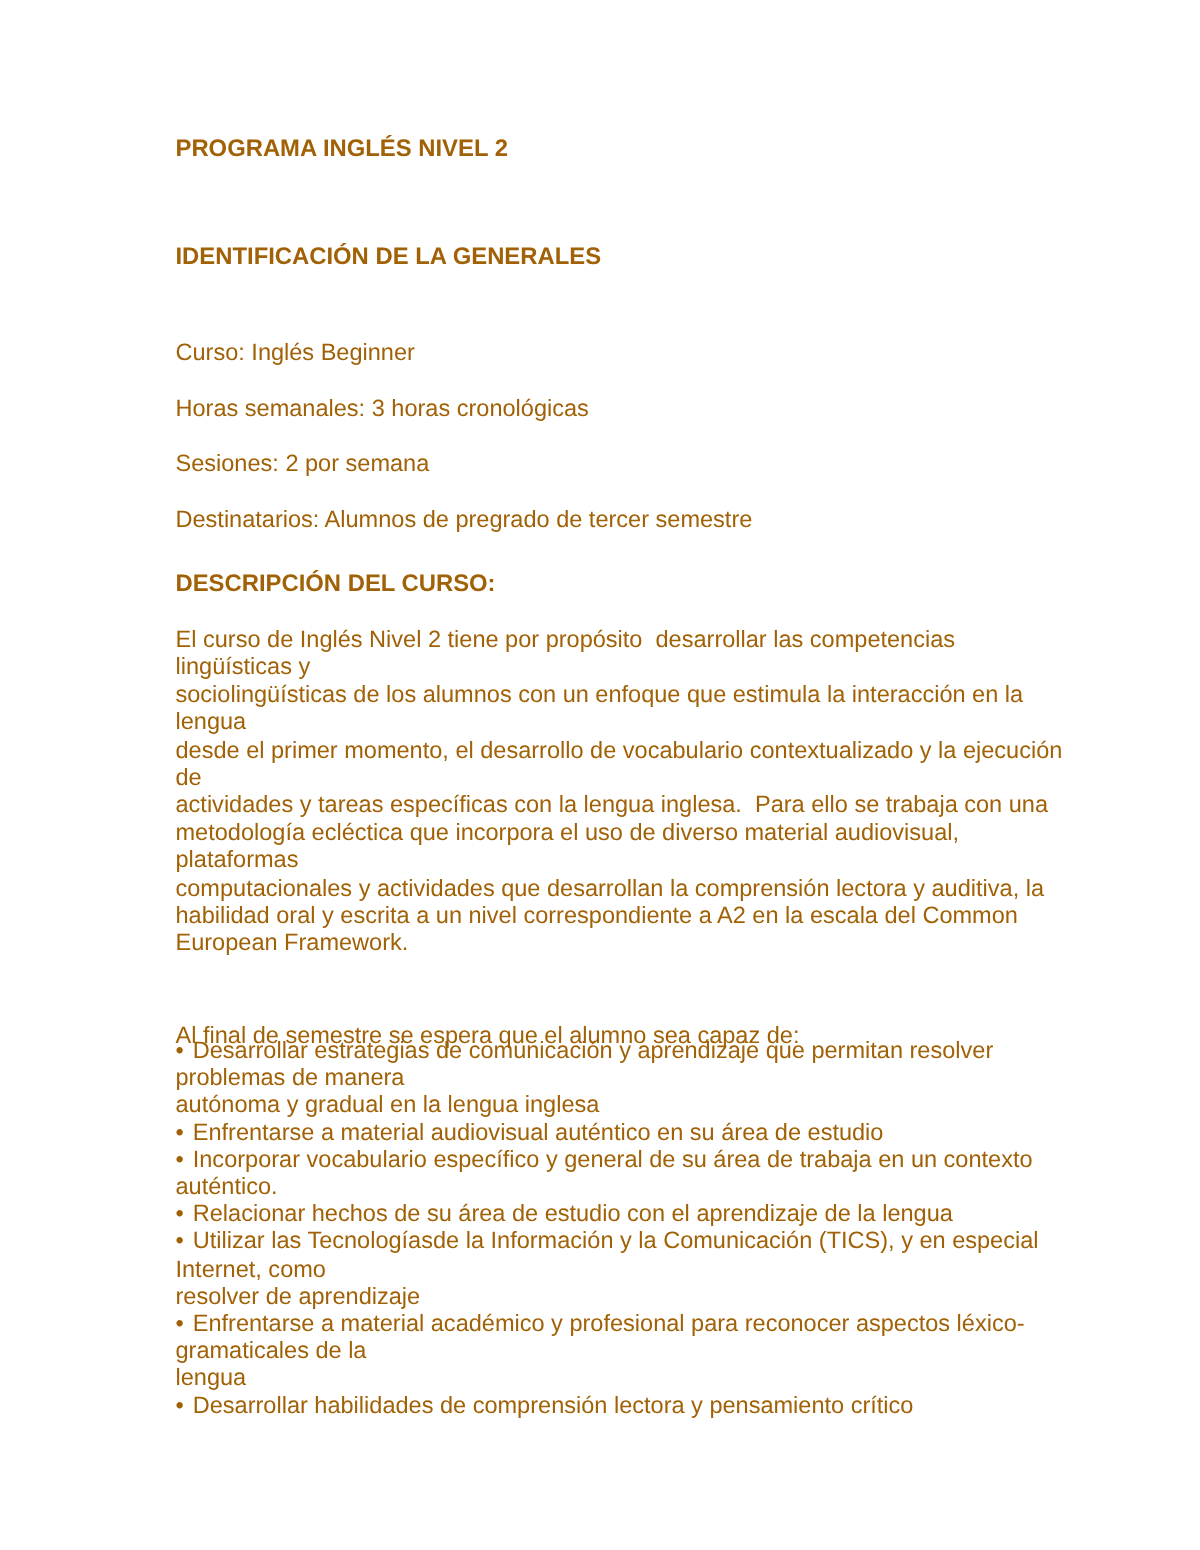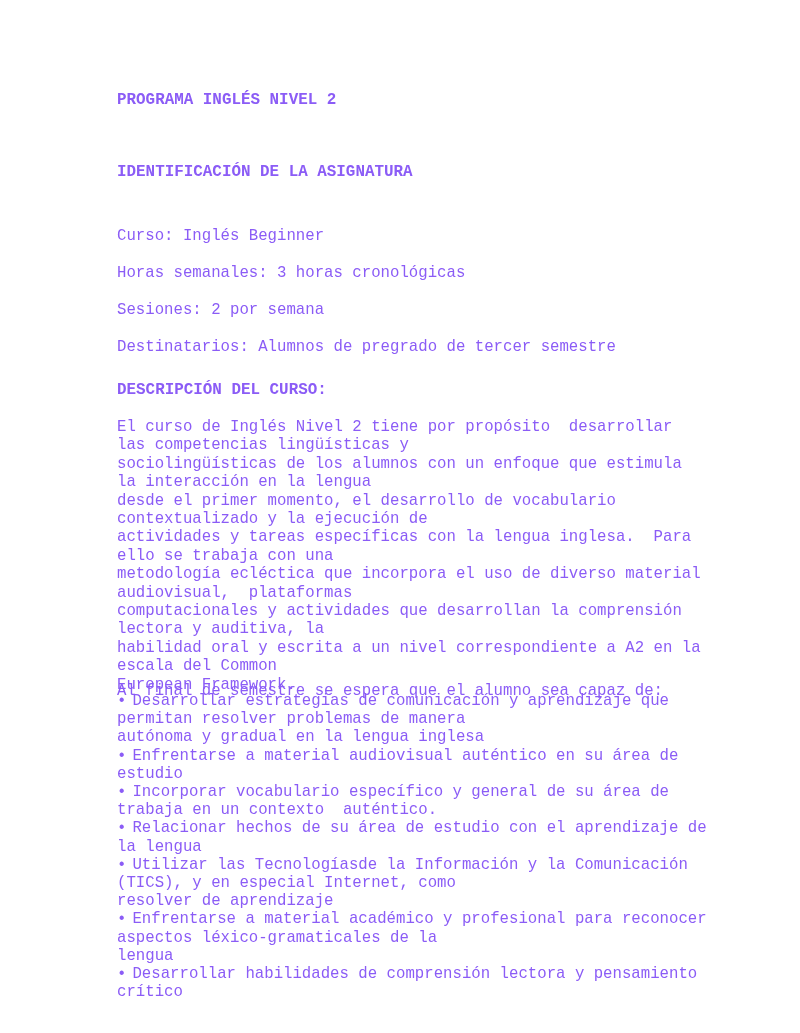--- a/index.html
+++ b/index.html
@@ -5,22 +5,22 @@
   html, body {
     margin: 0;
     padding: 0;
     background: #ffffff;
   }
   .page {
     position: relative;
     width: 800px;
     height: 1033px;
     background: #ffffff;
-    color: #8b5cf6;
-    font-family: Liberation Mono, monospace;
+    color: #a16207;
+    font-family: Liberation Sans, sans-serif;
     font-size: 15.7px;
     line-height: 18.6px;
     overflow: hidden;
     border-radius: 11px;
   }
   .block {
     position: absolute;
     left: 117px;
     width: 592px;
     margin: 0;
@@ -52,21 +52,21 @@
     padding-right: 6px;
   }
 </style>
 </head>
 <body>
 
 <div class="page">
 
   <div class="block doc-title" style="top:91px">PROGRAMA INGLÉS NIVEL 2</div>
 
-  <div class="block doc-heading" style="top:163px">IDENTIFICACIÓN DE LA ASIGNATURA</div>
+  <div class="block doc-heading" style="top:163px">IDENTIFICACIÓN DE LA GENERALES</div>
 
   <div class="block doc-line" style="top:199px">Curso: Inglés Beginner</div>
 
   <div class="block doc-line" style="top:236px">Horas semanales: 3 horas cronológicas</div>
 
   <div class="block doc-line" style="top:273px">Sesiones: 2 por semana</div>
 
   <div class="block doc-line" style="top:310px">Destinatarios: Alumnos de pregrado de tercer semestre</div>
 
   <div class="block doc-heading" style="top:381px">DESCRIPCIÓN DEL CURSO:</div>

